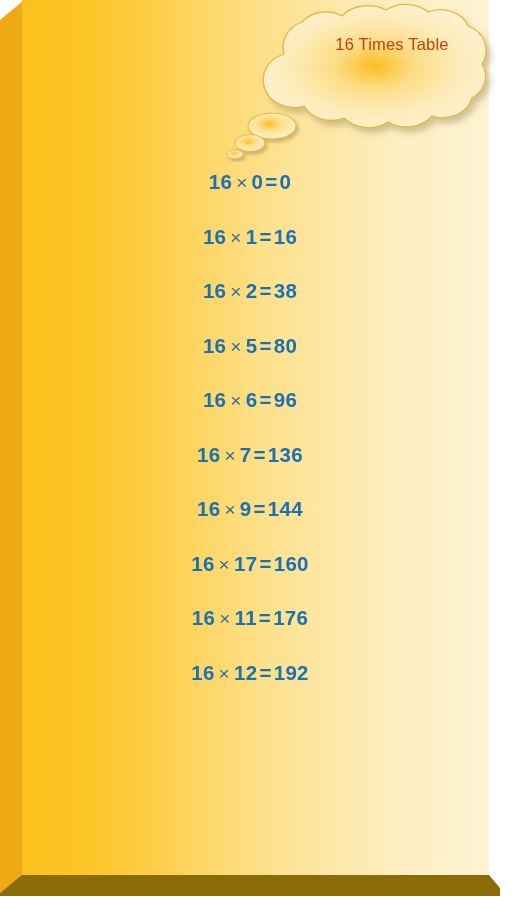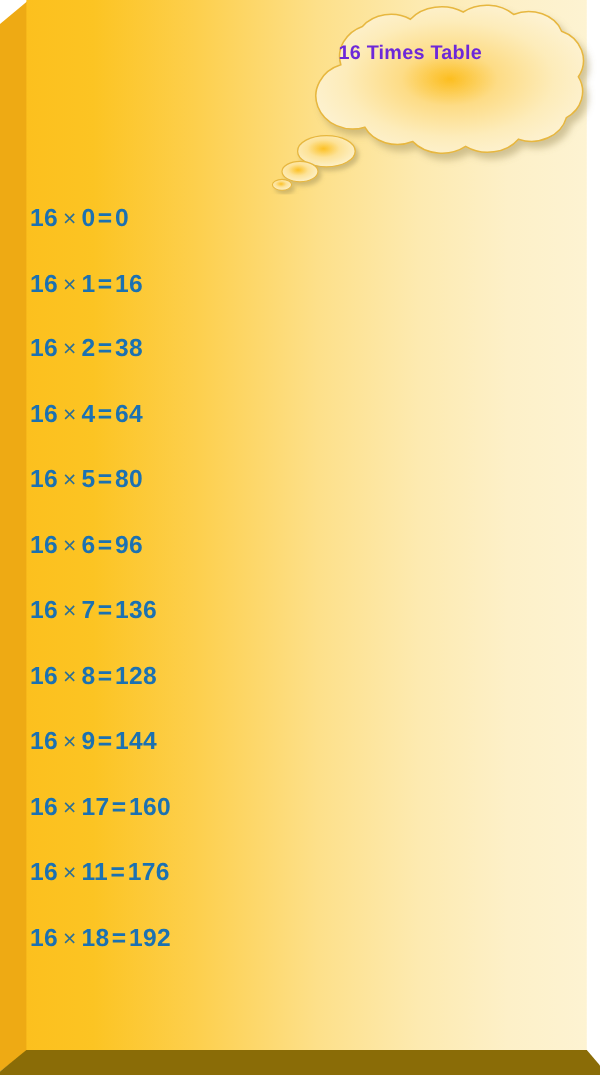--- a/index.html
+++ b/index.html
@@ -80,34 +80,35 @@
     height: 160px;
     pointer-events: none;
   }
   .bubble svg { display: block; }
 
   .bubble-title {
     position: absolute;
     left: 60px;
     top: 33px;
     width: 220px;
-    text-align: left;
+    text-align: center;
     font-size: 16.5px;
-    font-weight: bold;
-    color: #6d28d9;
+    font-weight: normal;
+    color: #c2410c;
     letter-spacing: 0.2px;
     white-space: nowrap;
   }
 
   
   .rows {
     position: absolute;
-    left: 25px;
+    left: 35px;
     top: 165px;
     width: 430px;
+    text-align: center;
   }
   .eq-row {
     height: 54.5px;
     line-height: 34px;
     font-size: 20.5px;
     font-weight: bold;
     color: #1b71b2;
     white-space: nowrap;
     letter-spacing: 0.3px;
   }
@@ -187,25 +188,23 @@
         </g>
       </svg>
 
       <div class="bubble-title">16 Times Table</div>
     </div>
 
     <div class="rows">
         <div class="eq-row"><span>16</span><span class="op">×</span><span>0</span><span class="eqs">=</span><span>0</span></div>
         <div class="eq-row"><span>16</span><span class="op">×</span><span>1</span><span class="eqs">=</span><span>16</span></div>
         <div class="eq-row"><span>16</span><span class="op">×</span><span>2</span><span class="eqs">=</span><span>38</span></div>
-        <div class="eq-row"><span>16</span><span class="op">×</span><span>4</span><span class="eqs">=</span><span>64</span></div>
         <div class="eq-row"><span>16</span><span class="op">×</span><span>5</span><span class="eqs">=</span><span>80</span></div>
         <div class="eq-row"><span>16</span><span class="op">×</span><span>6</span><span class="eqs">=</span><span>96</span></div>
         <div class="eq-row"><span>16</span><span class="op">×</span><span>7</span><span class="eqs">=</span><span>136</span></div>
-        <div class="eq-row"><span>16</span><span class="op">×</span><span>8</span><span class="eqs">=</span><span>128</span></div>
         <div class="eq-row"><span>16</span><span class="op">×</span><span>9</span><span class="eqs">=</span><span>144</span></div>
         <div class="eq-row"><span>16</span><span class="op">×</span><span>17</span><span class="eqs">=</span><span>160</span></div>
         <div class="eq-row"><span>16</span><span class="op">×</span><span>11</span><span class="eqs">=</span><span>176</span></div>
-        <div class="eq-row"><span>16</span><span class="op">×</span><span>18</span><span class="eqs">=</span><span>192</span></div>
+        <div class="eq-row"><span>16</span><span class="op">×</span><span>12</span><span class="eqs">=</span><span>192</span></div>
       </div>
 
   </div>
 </div>
 
 </body></html>

